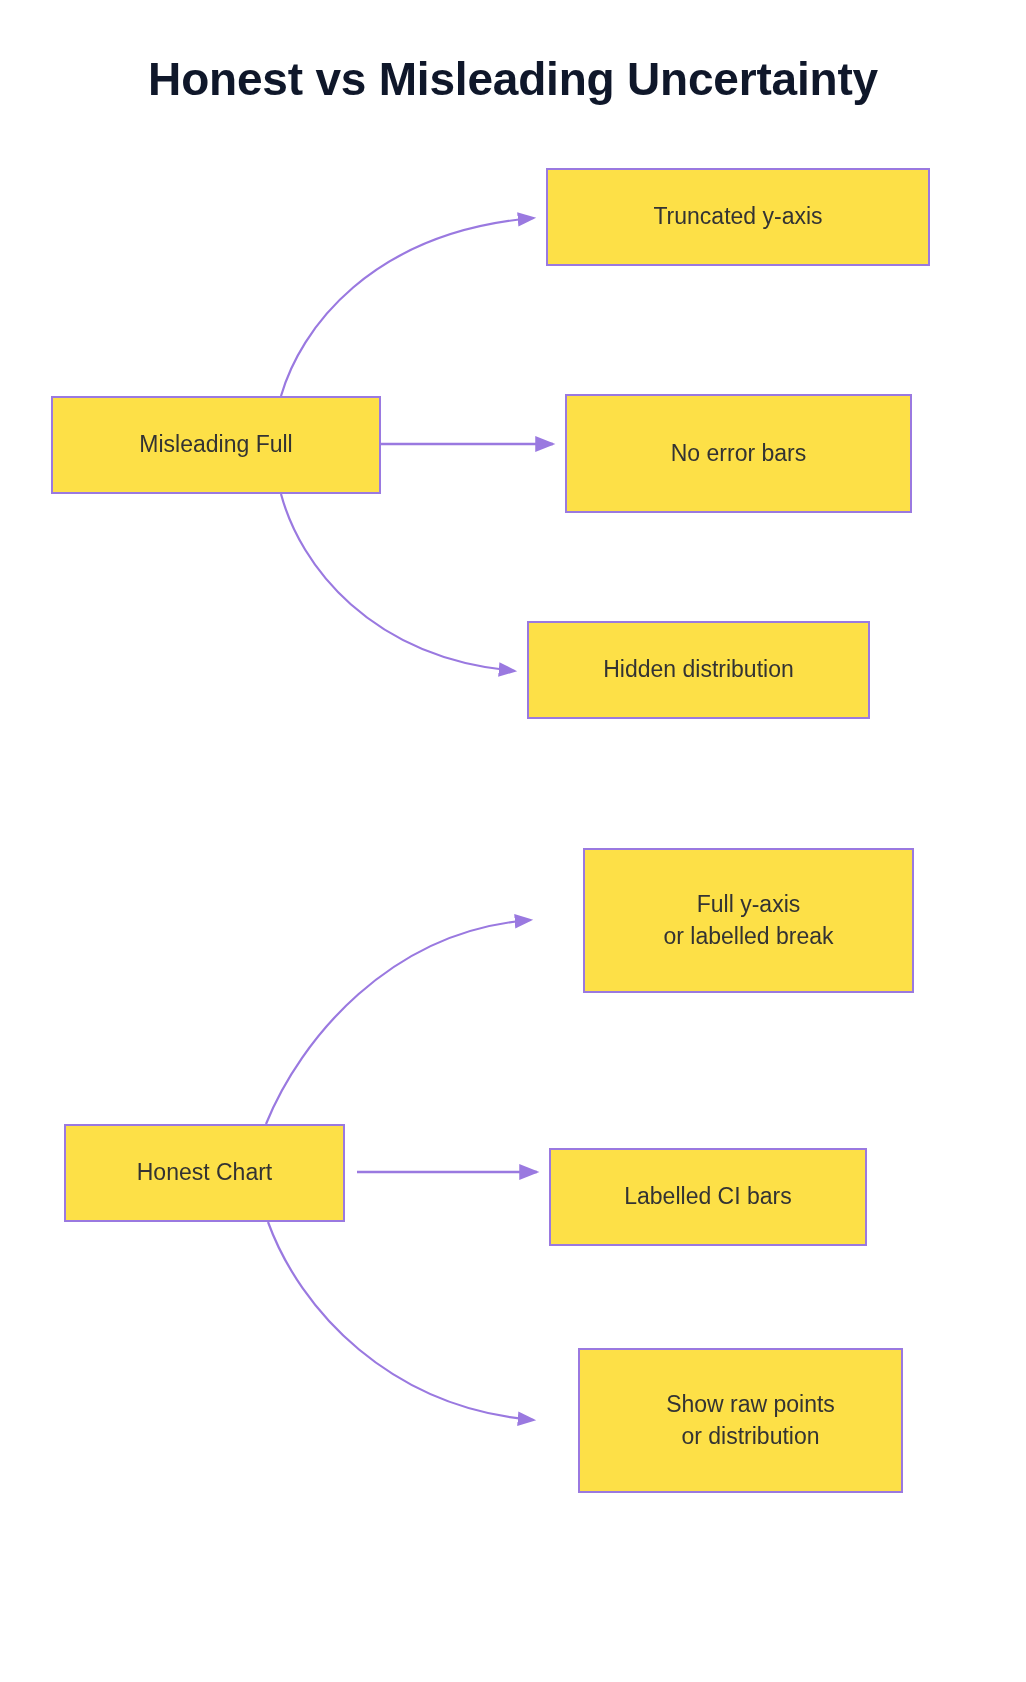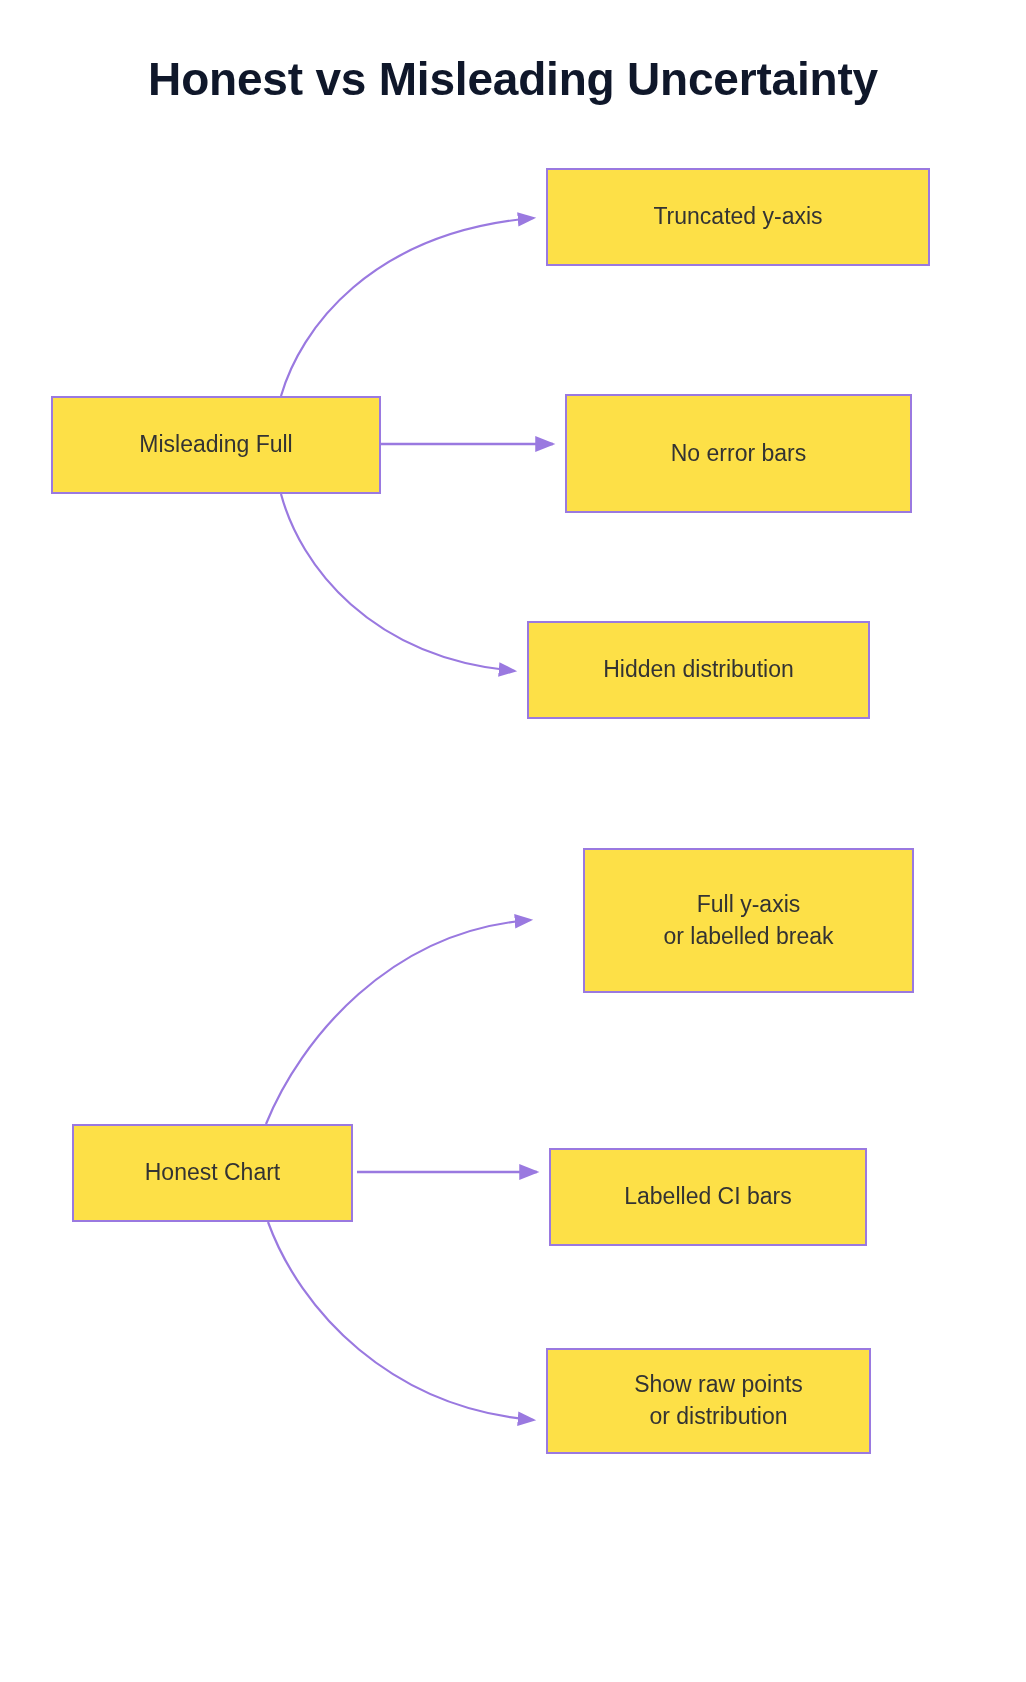--- a/index.html
+++ b/index.html
@@ -100,31 +100,31 @@
   </div>
 
   <div class="node" style="left:565px; top:394px; width:347px; height:119px;">
     <span class="node-label">No error bars</span>
   </div>
 
   <div class="node" style="left:527px; top:621px; width:343px; height:98px;">
     <span class="node-label">Hidden distribution</span>
   </div>
 
-  <div class="node" style="left:72px; top:1124px; width:281px; height:98px;">
+  <div class="node" style="left:64px; top:1124px; width:281px; height:98px;">
     <span class="node-label">Honest Chart</span>
   </div>
 
   <div class="node" style="left:543px; top:848px; width:331px; height:145px;margin-left:40px;">
     <span class="node-label">Full y-axis
 or labelled break</span>
   </div>
 
   <div class="node" style="left:549px; top:1124px; width:318px; height:98px;margin-top:24px;">
     <span class="node-label">Labelled CI bars</span>
   </div>
 
-  <div class="node" style="left:546px; top:1348px; width:325px; height:106px;padding-left:30px;">
+  <div class="node" style="left:578px; top:1348px; width:325px; height:145px;padding-left:30px;">
     <span class="node-label">Show raw points
 or distribution</span>
   </div>
 
 </div>
 
 </body></html>

